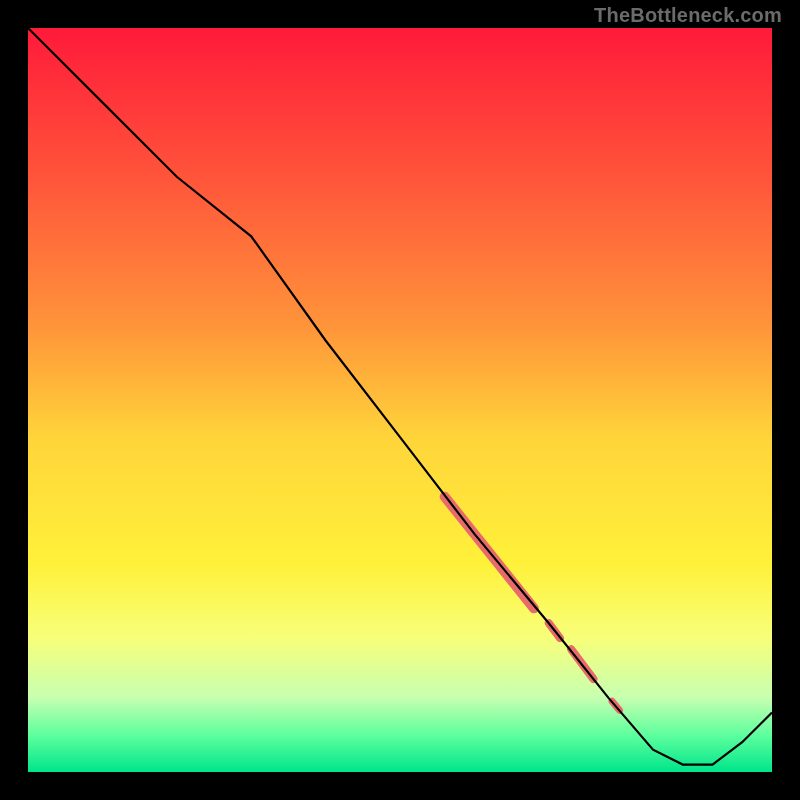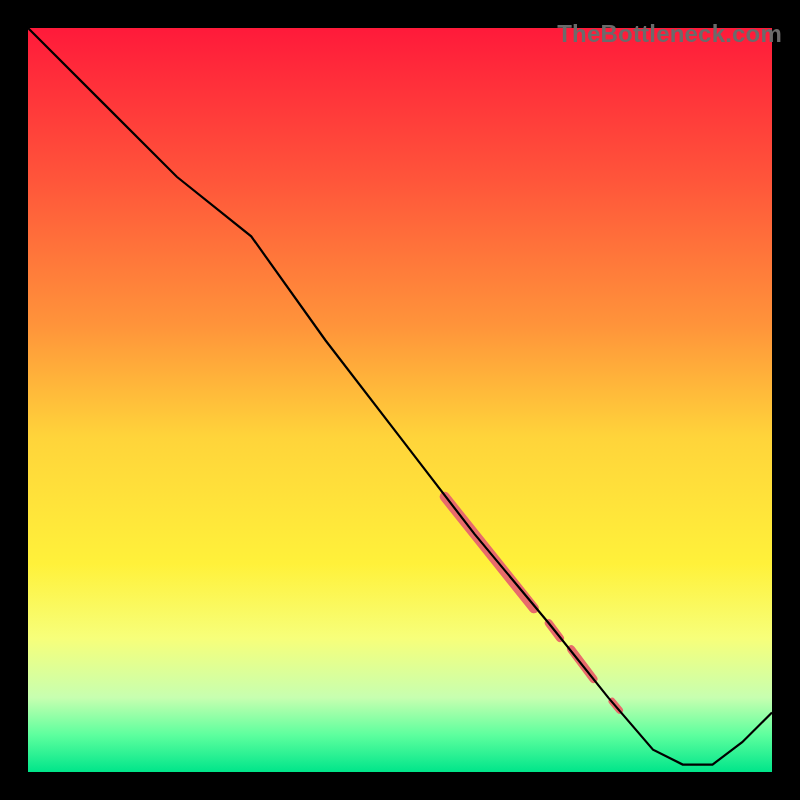--- a/index.html
+++ b/index.html
@@ -27,24 +27,24 @@
     height: 744px;
     overflow: hidden;
   }
   .plot-area svg {
     position: absolute;
     top: 0;
     left: 0;
   }
   .watermark {
     position: absolute;
-    top: 20px;
+    top: 4px;
     right: 18px;
     color: #6b6b6b;
-    font-size: 24px;
+    font-size: 20px;
     font-weight: 600;
     letter-spacing: 0.2px;
     pointer-events: none;
     text-align: right;
   }
 </style>
 </head>
 <body>
 
 <div class="frame">

